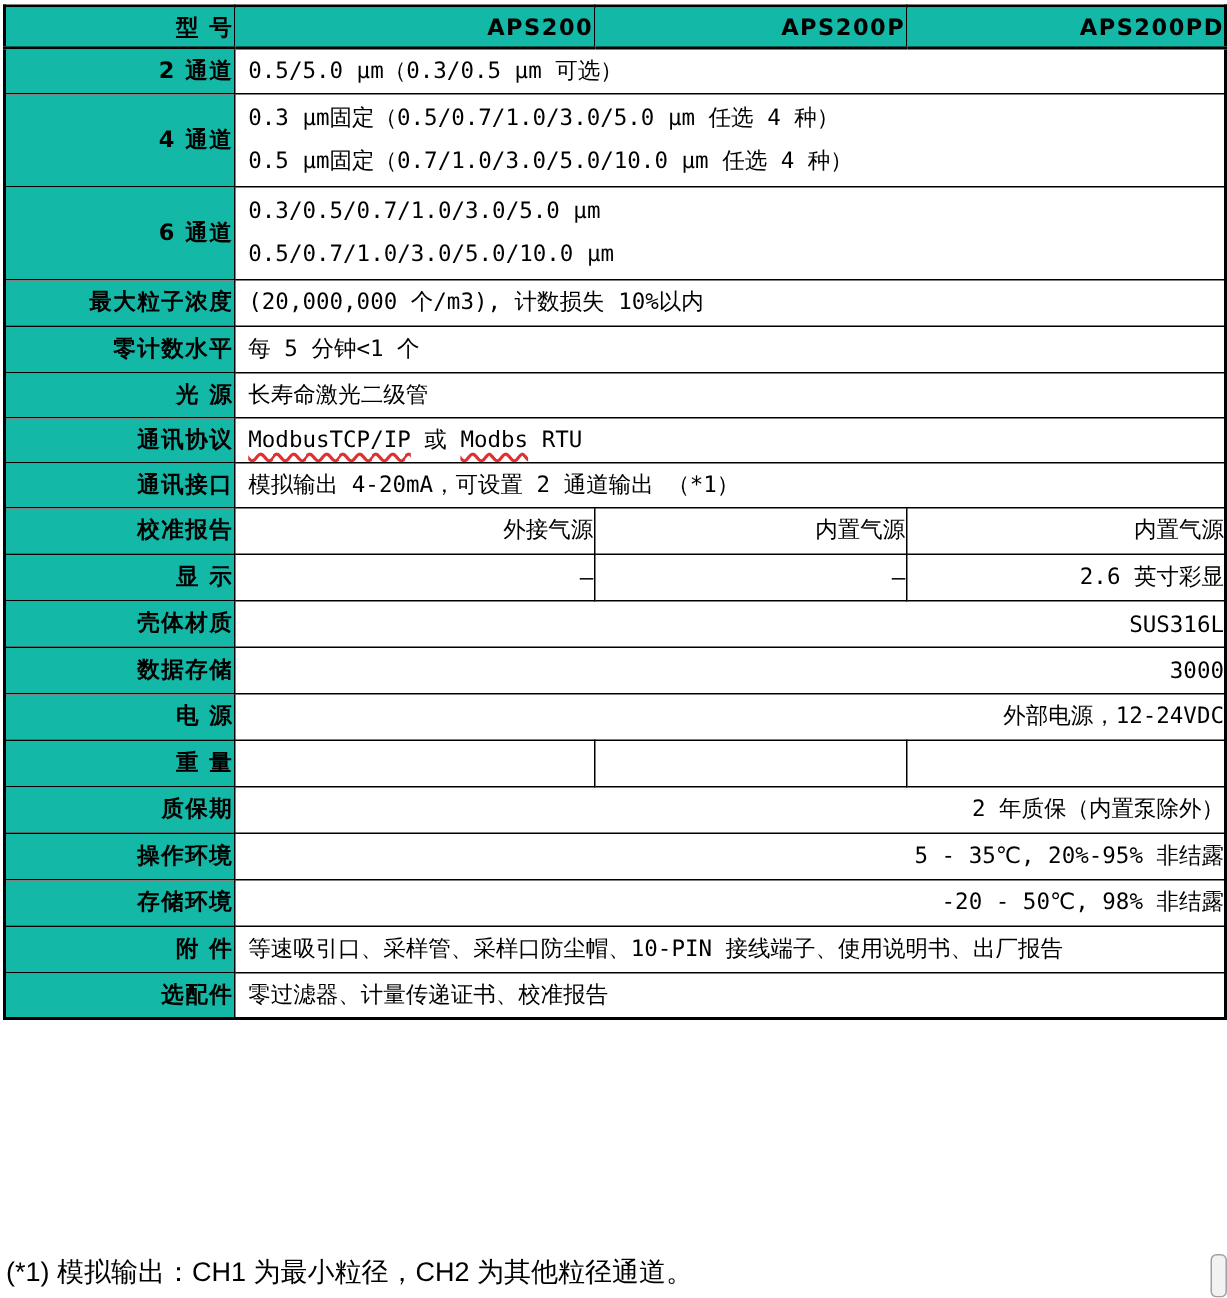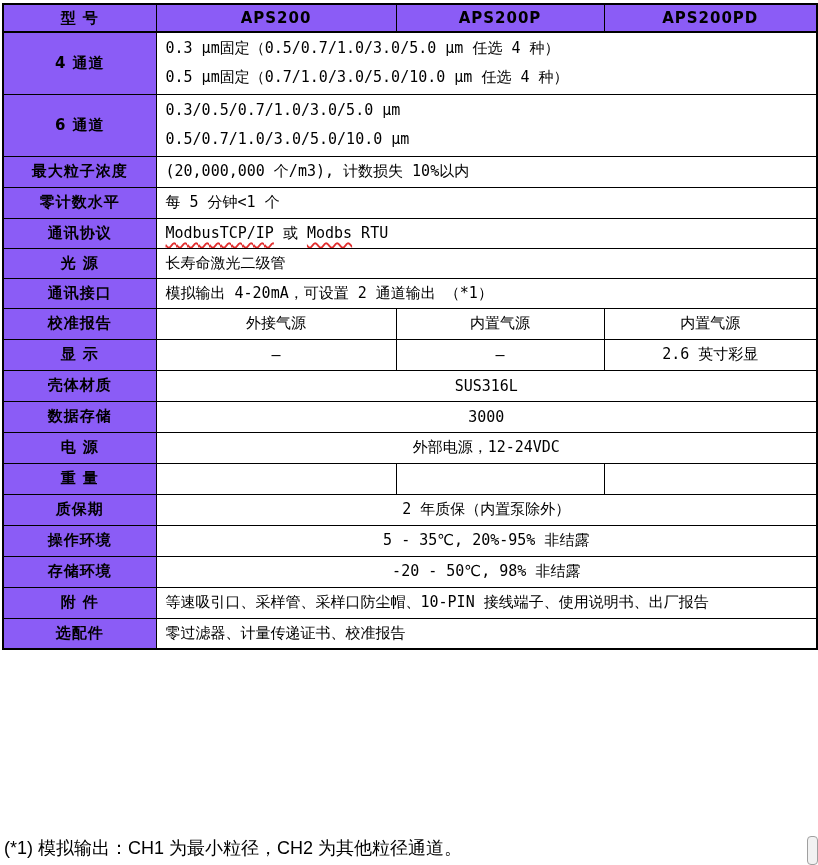--- a/index.html
+++ b/index.html
@@ -12,28 +12,28 @@
     margin:3px 0 0 2px;width:814px;
     border:2px solid #000;
   }
   col.c0{width:153px;} col.c1{width:240px;} col.c2{width:208px;} col.c3{width:213px;}
   th,td{
     border:1px solid #000;font-size:15px;font-weight:normal;
     overflow:hidden;white-space:nowrap;padding:0;vertical-align:middle;
   }
   tr.hdr th{border-bottom:2px solid #000;}
   th.blue{
-    background:#8b5cf6;font-weight:bold;text-align:center;
+    background:#14b8a6;font-weight:bold;text-align:right;
     font-family:"DejaVu Sans", sans-serif;letter-spacing:1px;
   }
   td.val{
     text-align:left;padding-left:9px;
     font-family:"DejaVu Sans Mono","DejaVu Sans",monospace;
   }
-  td.ctr{text-align:center;padding-left:0;}
+  td.ctr{text-align:right;padding-left:0;}
   td.dbl div{line-height:29px;}
   .sans{font-family:"Liberation Sans","DejaVu Sans",sans-serif;}
   .misspell{
     text-decoration:underline wavy #e03030 1.5px;
     text-underline-offset:4px;
   }
   .caret{
     display:inline-block;width:1px;height:17px;background:#000;
     vertical-align:middle;margin:0 1px 3px 1px;
   }
@@ -60,20 +60,24 @@
     </colgroup>
 
   <tbody>
       <tr class="hdr r28">
     <th class="blue">型 号</th>
     <th class="blue">APS200</th>
     <th class="blue">APS200P</th>
     <th class="blue">APS200PD</th>
   </tr>
 
+  <tr class="r30">
+    <th class="blue">2 通道</th>
+    <td class="val" colspan="3">0.5/5.0 μm（0.3/0.5 μm 可选）</td>
+  </tr>
 
   <tr class="r62">
     <th class="blue">4 通道</th>
     <td class="val dbl" colspan="3">
       <div>0.3 μm固定（0.5/0.7/1.0/3.0/5.0 μm 任选 4 种）</div>
       <div>0.5 μm固定（0.7/1.0/3.0/5.0/10.0 μm 任选 4 种）</div>
     </td>
   </tr>
 
   <tr class="r62">
@@ -90,27 +94,27 @@
     <th class="blue">最大粒子浓度</th>
     <td class="val" colspan="3">(20,000,000 个/m3), 计数损失 10%以内</td>
   </tr>
 
   <tr class="r31">
     <th class="blue">零计数水平</th>
     <td class="val" colspan="3">每 5 分钟&lt;1 个</td>
   </tr>
 
   <tr class="r30">
-    <th class="blue">通讯协议</th>
-    <td class="val sans" colspan="3"><span class="misspell">ModbusTCP/IP</span><span> 或 </span><span class="misspell">Modbs</span><span> RTU</span></td>
+    <th class="blue">光 源</th>
+    <td class="val" colspan="3">长寿命激光二级管</td>
   </tr>
 
   <tr class="r30">
-    <th class="blue">光 源</th>
-    <td class="val" colspan="3">长寿命激光二级管</td>
+    <th class="blue">通讯协议</th>
+    <td class="val sans" colspan="3"><span class="misspell">ModbusTCP/IP</span><span> 或 </span><span class="misspell">Modbs</span><span> RTU</span></td>
   </tr>
 
   <tr class="r30">
     <th class="blue">通讯接口</th>
     <td class="val" colspan="3">模拟输出 4-20mA，可设置 2 通道输出 （*1）</td>
   </tr>
 
   <tr class="r31">
     <th class="blue">校准报告</th>
     <td class="val ctr">外接气源</td>

